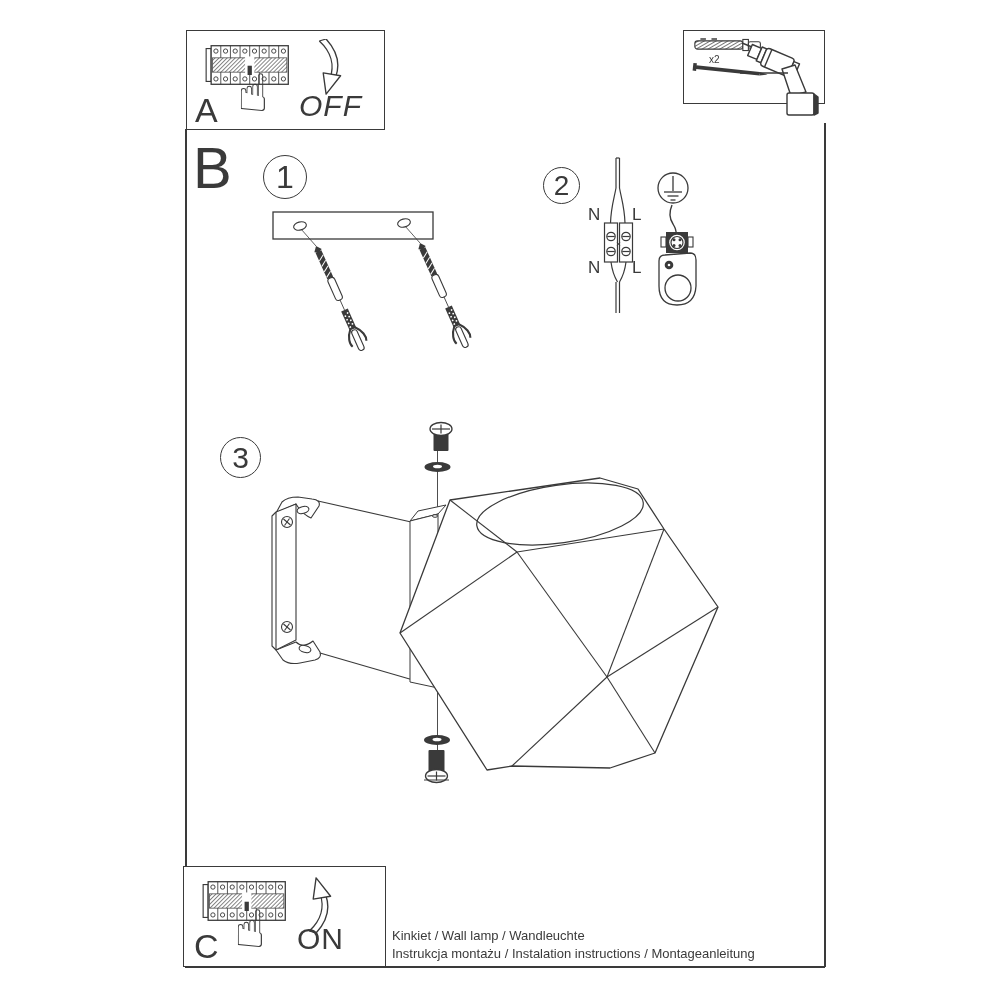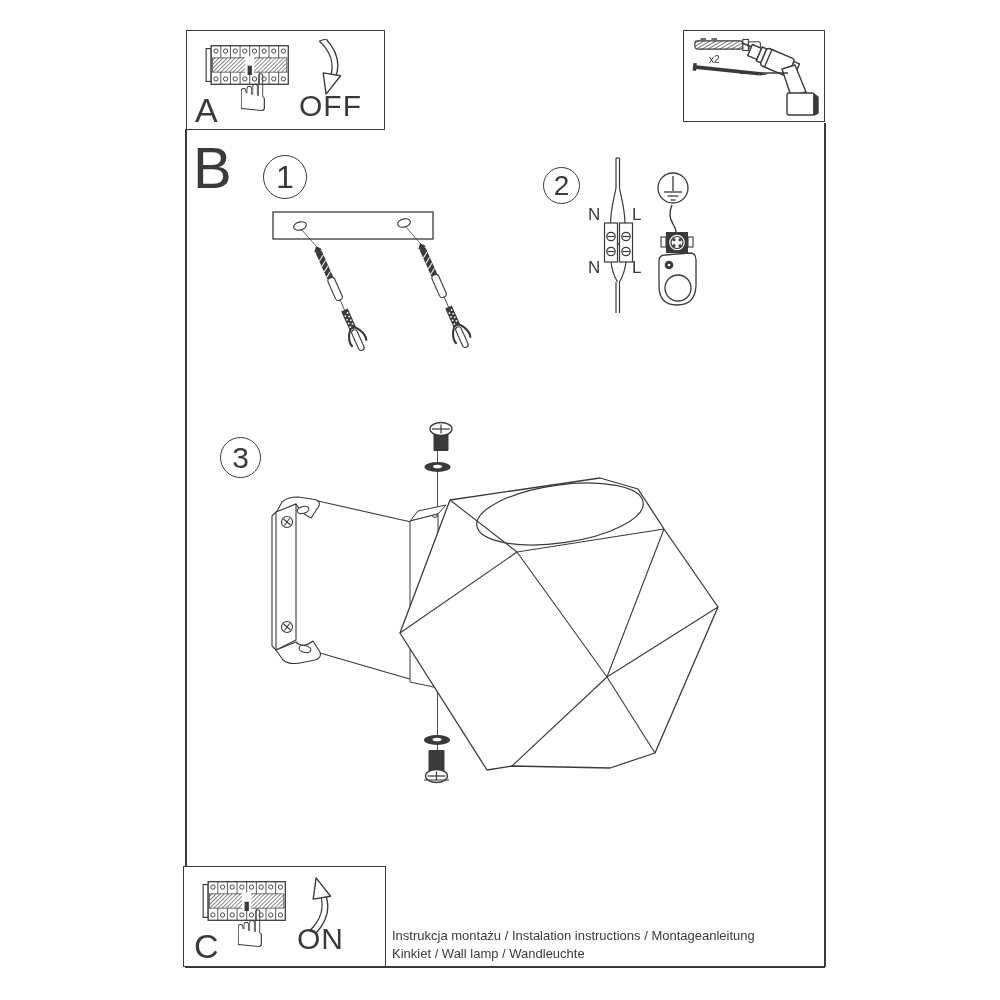--- a/index.html
+++ b/index.html
@@ -65,25 +65,25 @@
       <rect x="57.5" y="23" width="13" height="24" fill="#fff"></rect>
       <rect x="61" y="36" width="6" height="13" fill="currentColor"></rect>
     </svg>
     <span class="hand" style="left:50px;top:36px;font-size:52px;">☝</span>
     <svg style="left:125px;top:8px;" width="34" height="58" viewBox="0 0 34 60">
       <path d="M7,2 C19,13 23,27 18,41" fill="none" stroke="currentColor" stroke-width="1.4"></path>
       <path d="M14,0 C25,12 29,25 24,39" fill="none" stroke="currentColor" stroke-width="1.4"></path>
       <path d="M7,2 L14,0" stroke="currentColor" stroke-width="1.2"></path>
       <polygon points="11,35 29,38 14,57" fill="#fff" stroke="currentColor" stroke-width="1.4" stroke-linejoin="round"></polygon>
     </svg>
-    <span class="onoff" style="left:112px;top:60px;">OFF</span>
+    <span class="onoff" style="left:112px;top:60px;font-style:italic;">OFF</span>
     <span class="biglabel" style="left:8px;top:62px;">A</span>
   </div>
 
-  <div class="box" style="left:683px;top:30px;width:142px;height:92px;">
+  <div class="box" style="left:683px;top:30px;width:142px;height:74px;">
     <svg style="left:9px;top:5px;" width="72" height="18" viewBox="0 0 78 18">
       <defs>
         <pattern id="ph" width="3.2" height="3.2" patternUnits="userSpaceOnUse" patternTransform="rotate(60)">
           <rect width="3.2" height="3.2" fill="#fff"></rect>
             <line x1="0" y1="0" x2="0" y2="3.2" stroke="currentColor" stroke-width="1.5"></line>
         </pattern>
       </defs>
       <rect x="2" y="4.5" width="52" height="9" rx="3" fill="url(#ph)" stroke="currentColor" stroke-width="1.2"></rect>
       <rect x="54" y="3" width="6" height="12" fill="#fff" stroke="currentColor" stroke-width="1.2"></rect>
       <rect x="60" y="5.5" width="13" height="7" rx="2" fill="#fff" stroke="currentColor" stroke-width="1.2"></rect>
@@ -356,17 +356,17 @@
         <path d="M14,0 C25,12 29,25 24,39" fill="none" stroke="currentColor" stroke-width="1.4"></path>
         <path d="M7,2 L14,0" stroke="currentColor" stroke-width="1.2"></path>
         <polygon points="11,35 29,38 14,57" fill="#fff" stroke="currentColor" stroke-width="1.4" stroke-linejoin="round"></polygon>
       </g>
     </svg>
     <span class="onoff" style="left:113px;top:57px;">ON</span>
     <span class="biglabel" style="left:10px;top:62px;">C</span>
   </div>
 
   <div id="footer">
+    <span style="display:block;">Kinkiet  / Wall lamp / Wandleuchte</span>
     <span style="display:block;">Instrukcja montażu / Instalation instructions / Montageanleitung</span>
-    <span style="display:block;">Kinkiet  / Wall lamp / Wandleuchte</span>
   </div>
 
 </div>
 
 </body></html>

